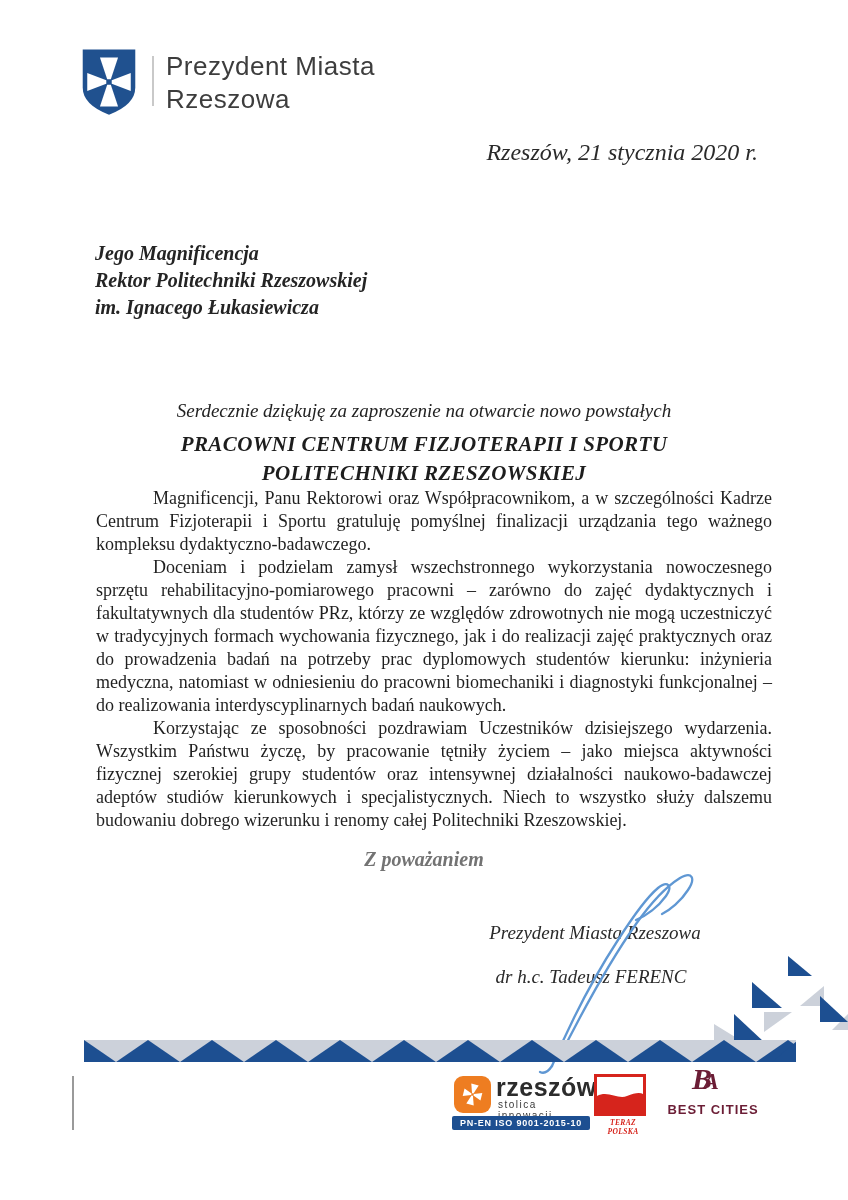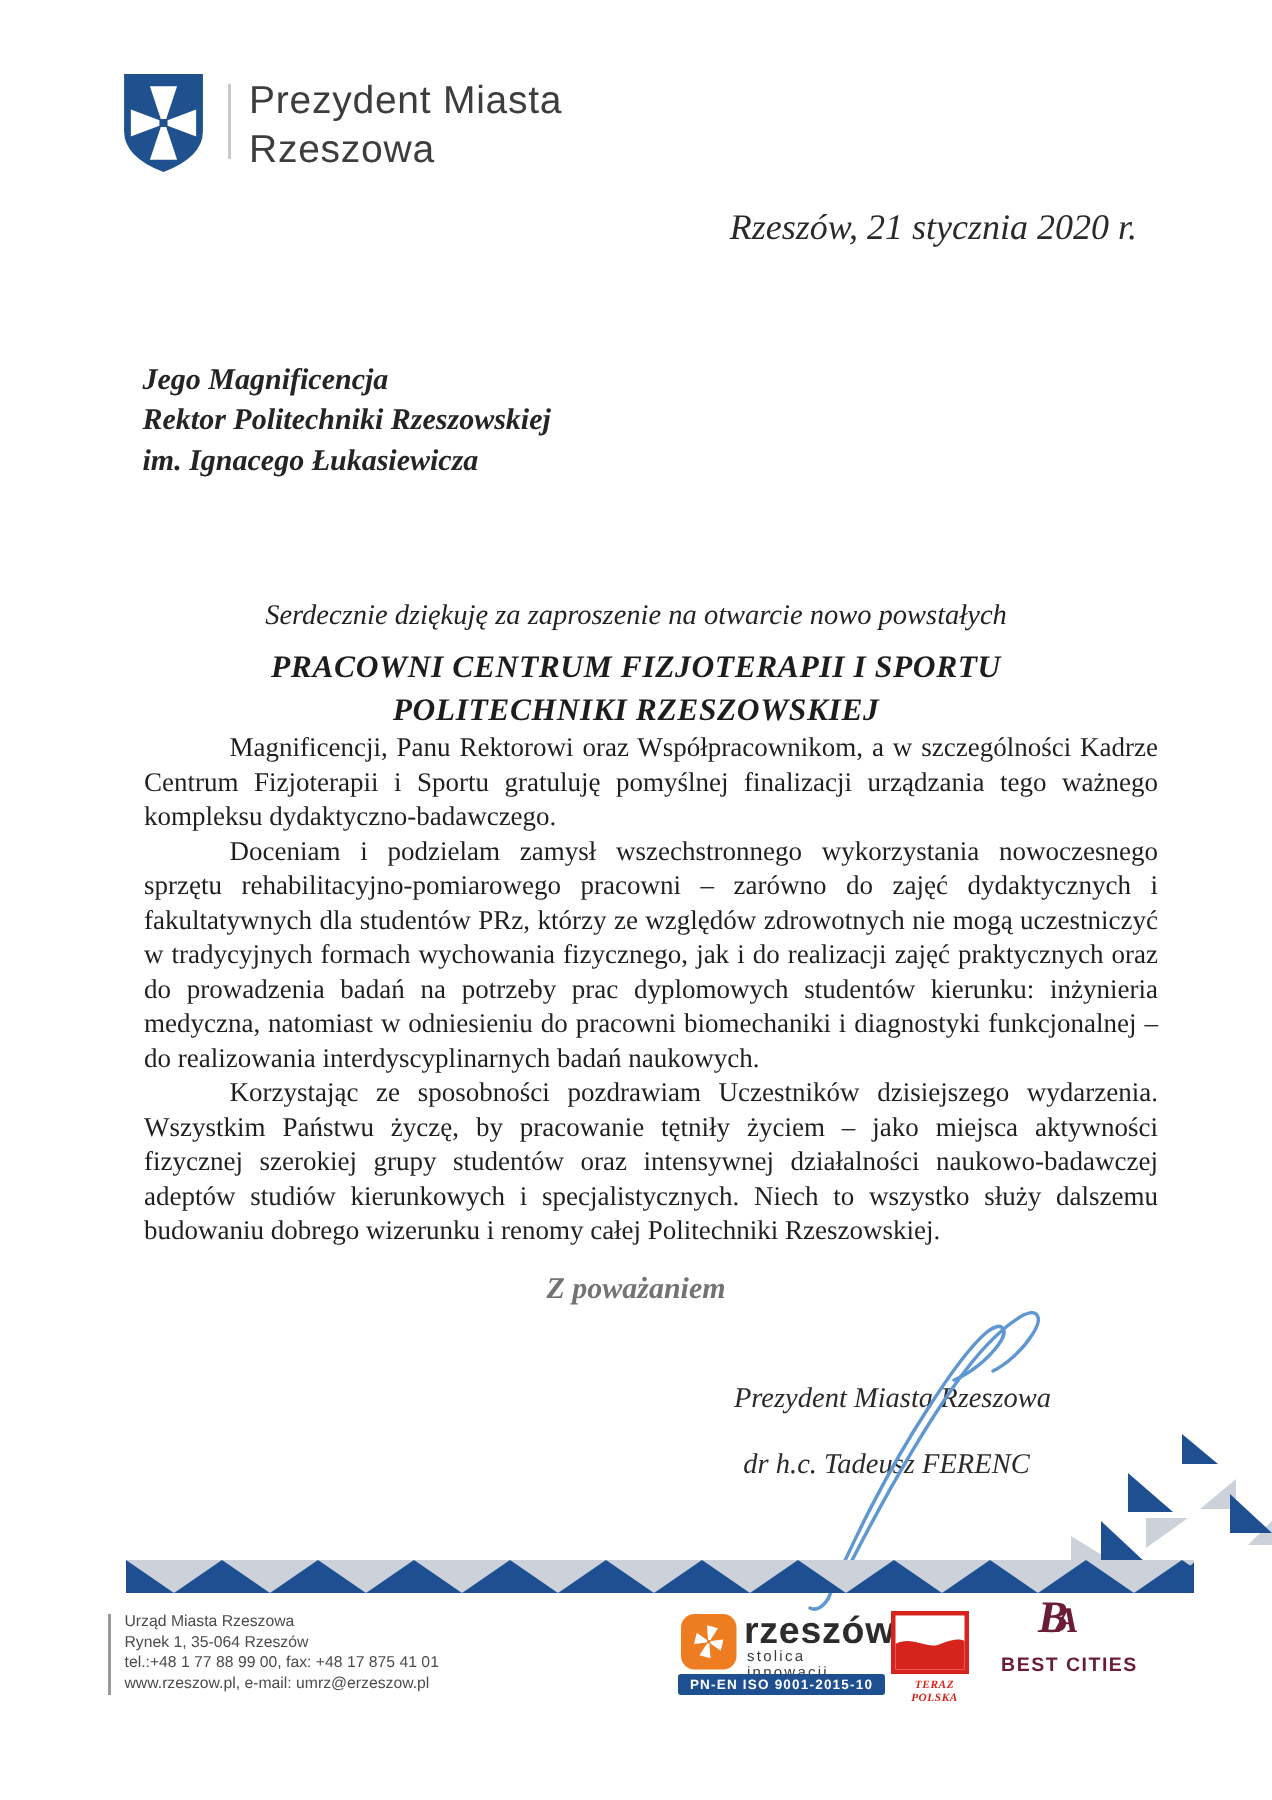--- a/index.html
+++ b/index.html
@@ -176,26 +176,20 @@
           <polygon points="0,0 0,22 32,22" fill="#1d4f91"></polygon>
           <polygon points="64,0 64,22 32,22" fill="#1d4f91"></polygon>
         </pattern>
       </defs>
       <rect x="0" y="0" width="712" height="22" fill="url(#zigzag)"></rect>
       <polygon points="688,22 714,22 714,0" fill="#1d4f91"></polygon>
     </svg>
   </div>
 
   <div class="foot-rule"></div>
-  <div class="foot-address">
-    <div>Urząd Miasta Rzeszowa</div>
-    <div>Rynek 1, 35-064 Rzeszów</div>
-    <div>tel.:+48 1 77 88 99 00, fax: +48 17 875 41 01</div>
-    <div>www.rzeszow.pl, e-mail: umrz@erzeszow.pl</div>
-  </div>
 
   <div class="rz-logo">
     <div class="rz-square">
       <svg width="29" height="29" viewBox="0 0 64 76" xmlns="http://www.w3.org/2000/svg">
         <polygon points="22,11 42,11 34,35 30,35" fill="#ffffff"></polygon>
         <polygon points="30,41 34,41 42,65 22,65" fill="#ffffff"></polygon>
         <polygon points="8,28 8,48 29,40 29,36" fill="#ffffff"></polygon>
         <polygon points="56,28 56,48 35,40 35,36" fill="#ffffff"></polygon>
       </svg>
     </div>

